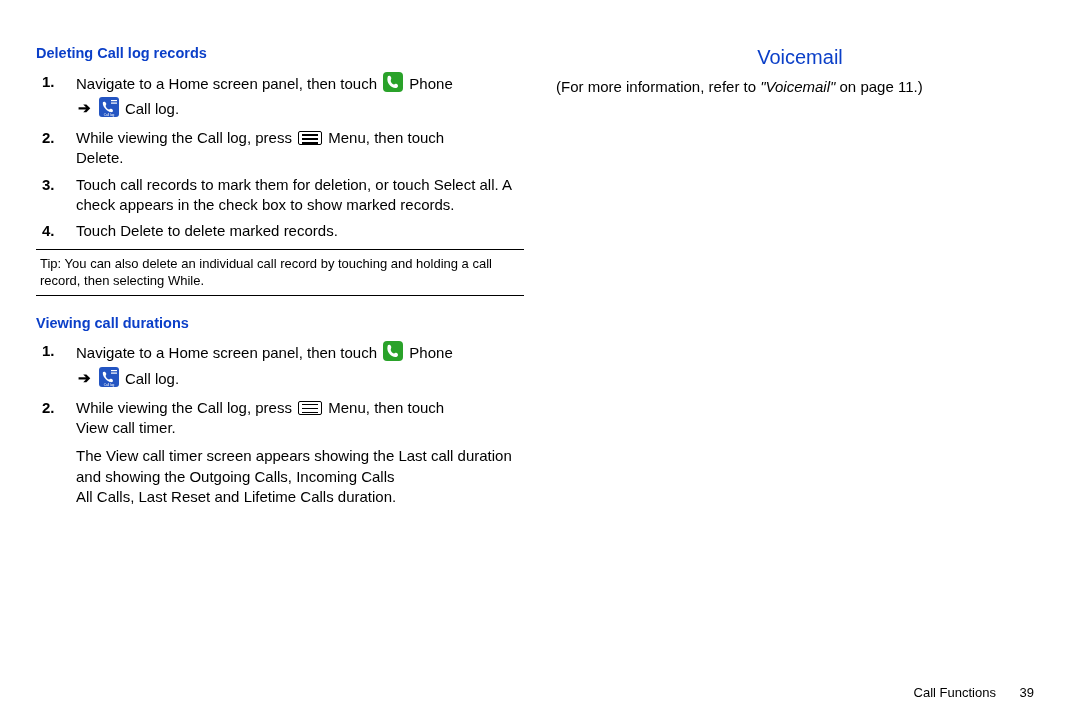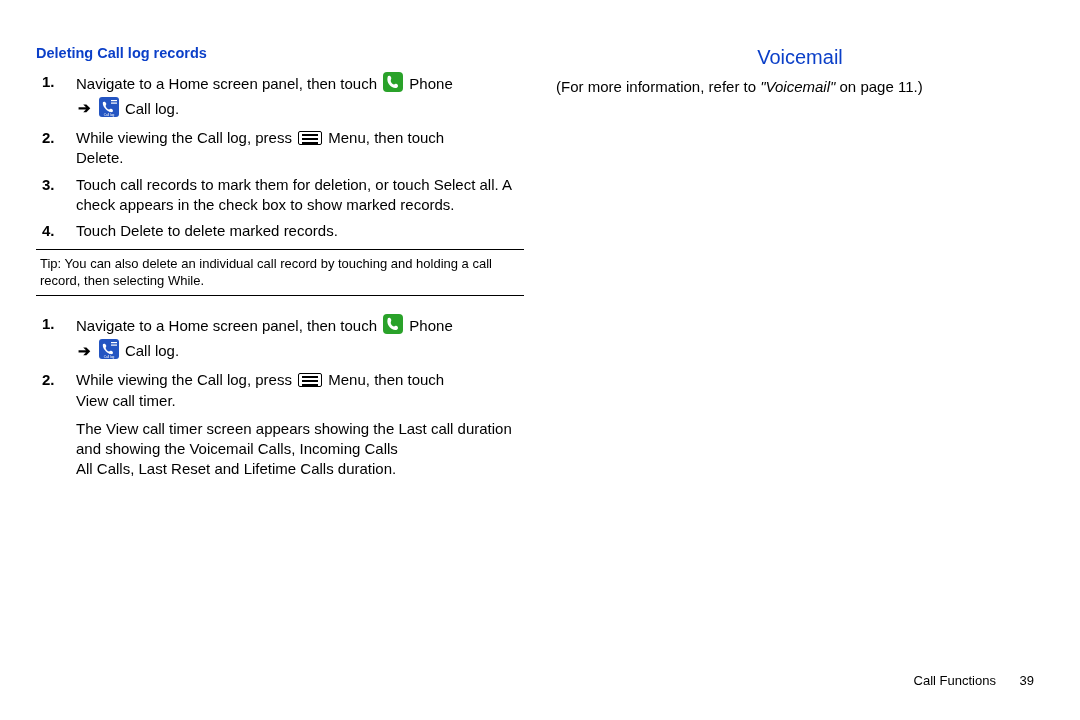--- a/index.html
+++ b/index.html
@@ -103,21 +103,21 @@
     padding: 6px 4px;
     margin: 8px 0 18px 0;
     font-size: 13px;
     line-height: 1.25;
     text-align: left;
   }
   .tipbox .tip-label { font-weight: normal; }
   .footer {
     position: absolute;
     right: 46px;
-    bottom: 30px;
+    bottom: 18px;
     font-size: 13px;
   }
   .footer .pgnum { margin-left: 20px; }
   .italic { font-style: italic; }
 </style>
 </head>
 <body>
 
 <div class="page">
   <div class="col col-left">
@@ -167,20 +167,21 @@
       <li>
         <span class="num">4.</span>
         <span>Touch </span><span class="bold">Delete</span><span> to delete marked records.</span>
       </li>
     </ol>
 
     <div class="tipbox">
       <span class="tip-label">Tip:</span><span> You can also delete an individual call record by touching and holding a call record, then selecting </span><span class="bold">While</span><span>.</span>
     </div>
 
+    <div class="h-sub">Viewing call durations</div>
 
 
     <ol class="steps">
       <li>
         <span class="num">1.</span>
         <span>Navigate to a Home screen panel, then touch </span>
         <span class="icon-phone">
           <svg width="20" height="20" viewBox="0 0 20 20">
               <rect x="0" y="0" width="20" height="20" rx="4" fill="#2aa22a"></rect>
               <path d="M5 4 C5 4 7 3 8 5 C9 7 7 8 8 10 C9 12 11 13 12 12 C14 11 15 13 15 14 C15 16 12 17 9 15 C6 13 3 9 5 4 Z" fill="#fff"></path>
@@ -202,21 +203,21 @@
       </li>
 
       <li>
         <span class="num">2.</span>
         <span>While viewing the Call log, press </span>
         <span class="icon-menu"></span>
         <span class="bold">Menu</span><span>, then touch </span>
         <br>
         <span class="bold">View call timer</span><span>.</span>
         <div style="height:8px"></div>
-        <span>The </span><span class="bold">View call timer</span><span> screen appears showing the </span><span class="bold">Last call</span><span> duration and showing the </span><span class="bold">Voicemail Calls</span><span>, </span><span class="bold">Incoming Calls</span>
+        <span>The </span><span class="bold">View call timer</span><span> screen appears showing the </span><span class="bold">Last call</span><span> duration and showing the </span><span class="bold">Outgoing Calls</span><span>, </span><span class="bold">Incoming Calls</span>
         <br>
         <span class="bold">All Calls</span><span>, </span><span class="bold">Last Reset</span><span> and </span><span class="bold">Lifetime Calls</span><span> duration.</span>
       </li>
     </ol>
 
   </div>
 
   <div class="col col-right">
     <div class="h-section">Voicemail</div>
     <p class="para" style="padding-left:0">

